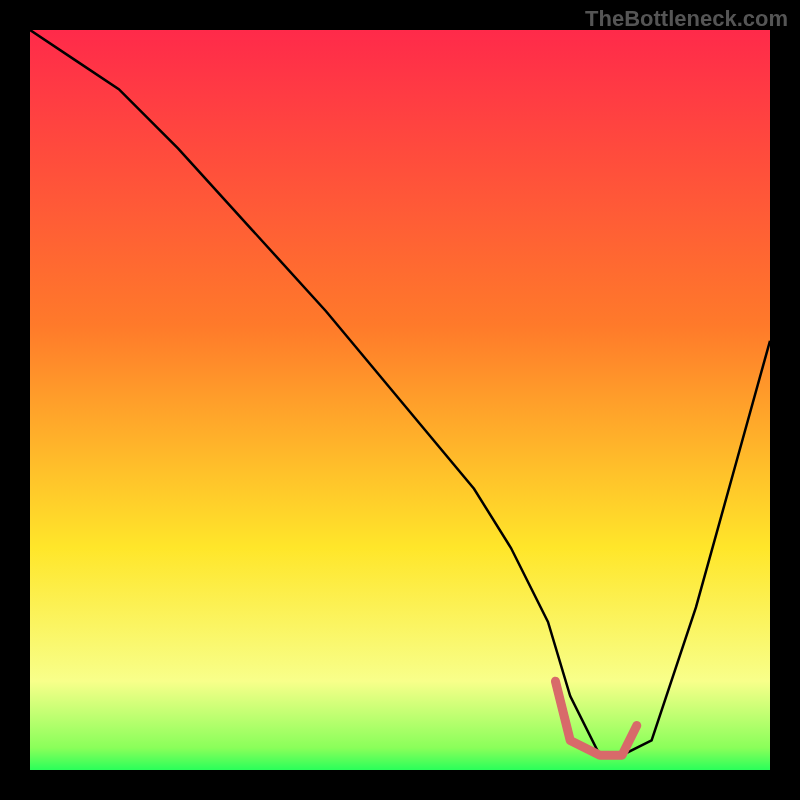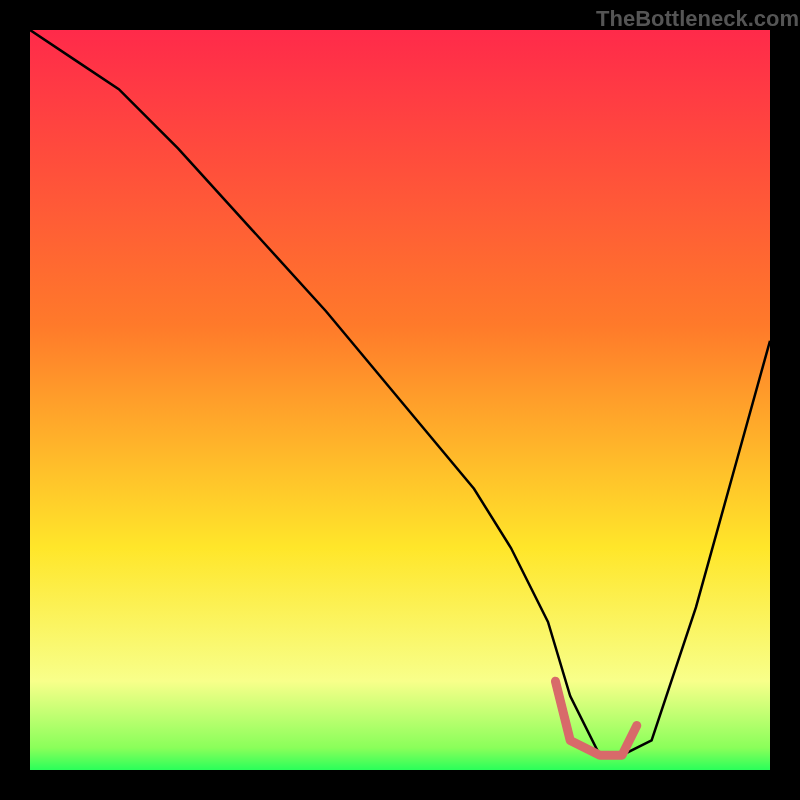--- a/index.html
+++ b/index.html
@@ -6,21 +6,21 @@
   html, body { width: 800px; height: 800px; background: #000; overflow: hidden; }
   .container {
     width: 800px;
     height: 800px;
     position: relative;
     background: #000;
   }
   .watermark {
     position: absolute;
     top: 6px;
-    right: 1px;
+    right: 12px;
     color: #555;
     font-family: Arial, Helvetica, sans-serif;
     font-size: 22px;
     font-weight: bold;
     z-index: 3;
   }
   .plot-area {
     position: absolute;
     left: 30px;
     top: 30px;

